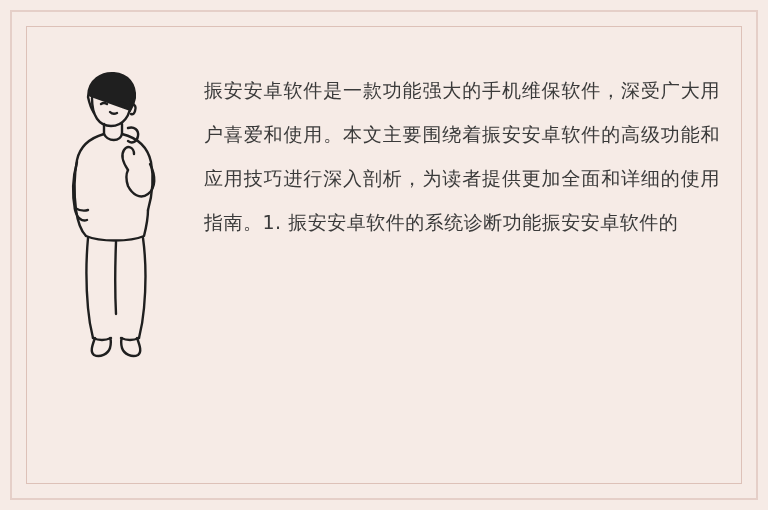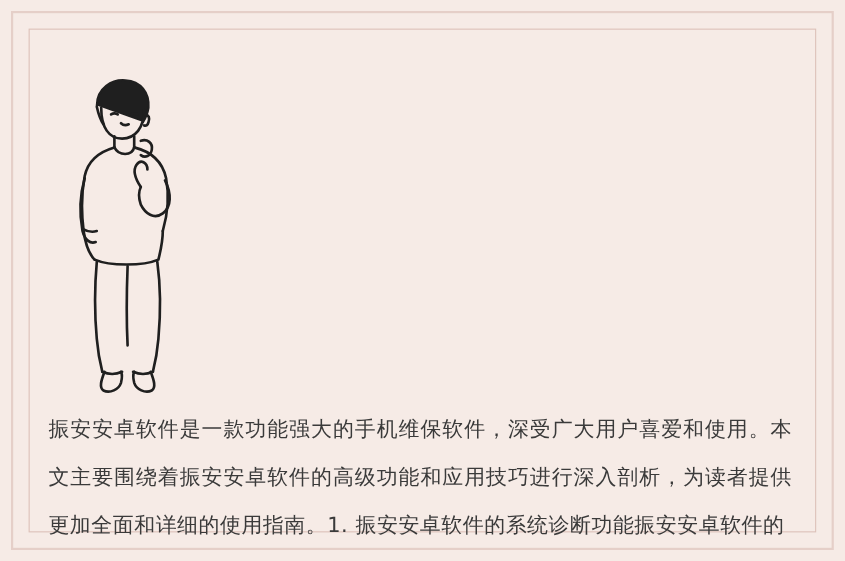--- a/index.html
+++ b/index.html
@@ -51,21 +51,20 @@
     line-height: 44px;
     font-weight: 700;
     color: #2b2b2b;
     letter-spacing: 1px;
     margin: 0 0 6px 0;
     width: 680px;
   }
   .body-area {
     position: relative;
     display: flex;
-    flex-direction: column;
     align-items: flex-start;
     margin-top: 14px;
   }
   .illustration {
     width: 160px;
     flex: 0 0 160px;
     height: 300px;
     position: relative;
   }
   .illustration svg {

